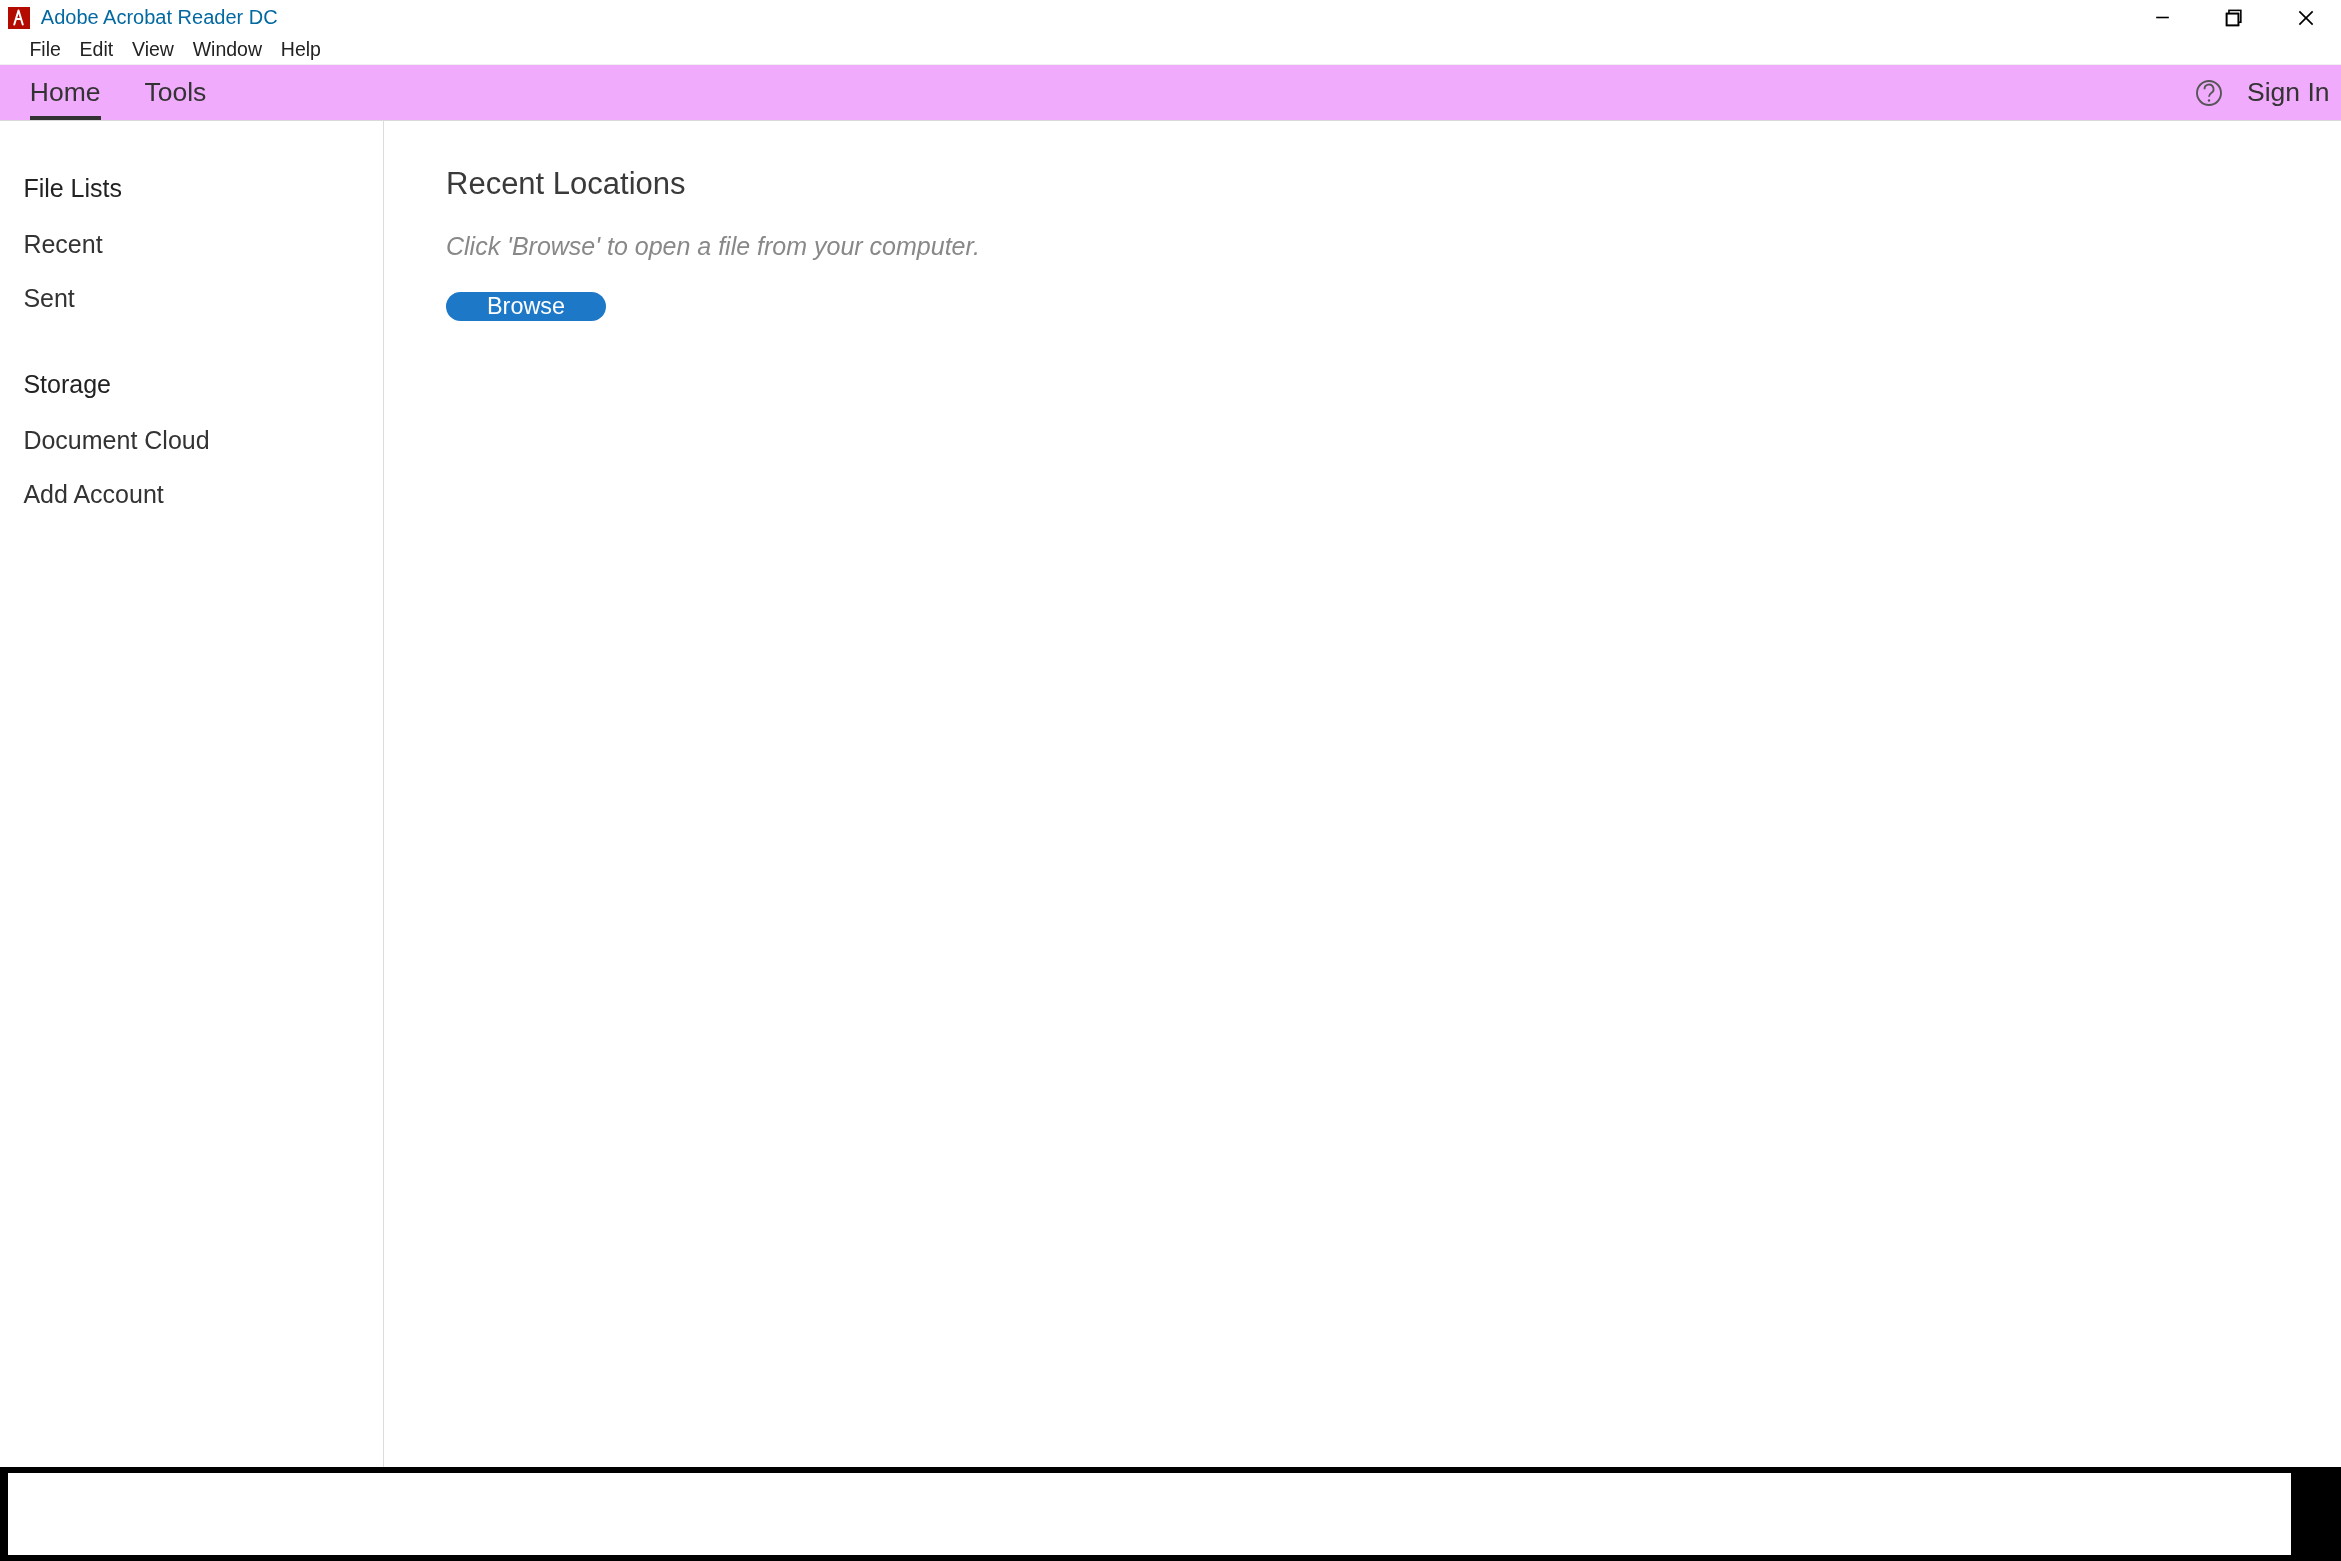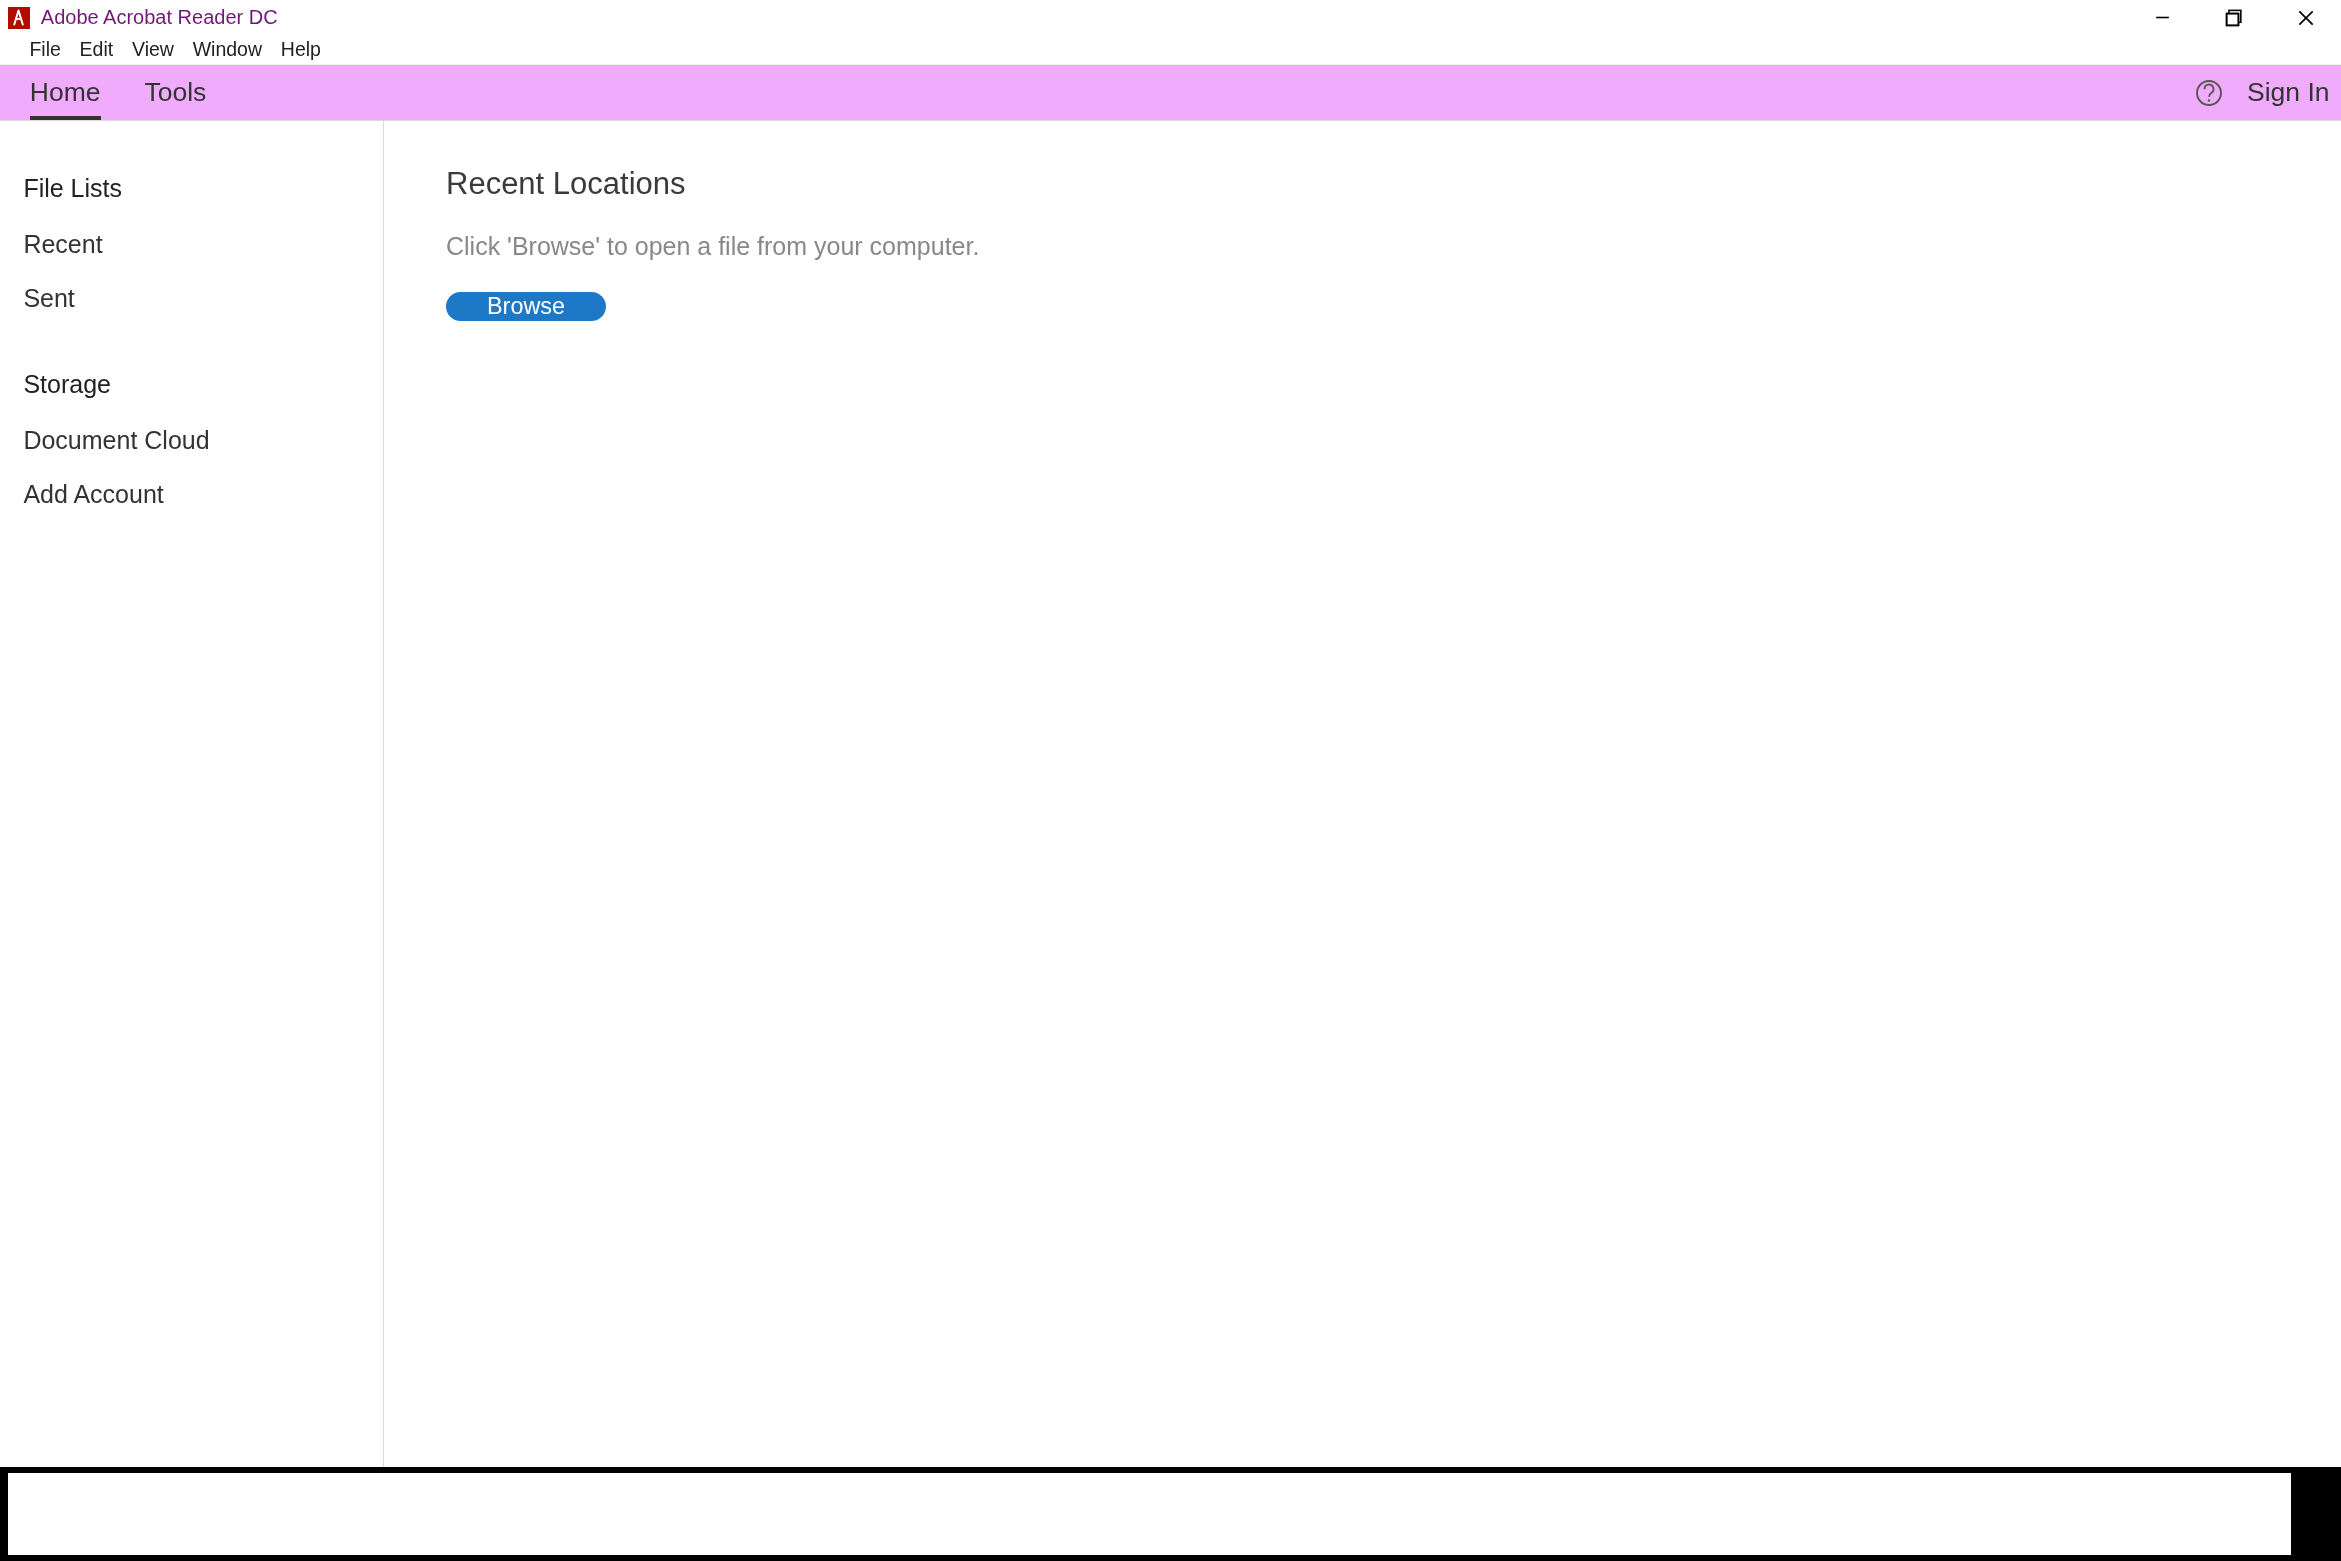--- a/index.html
+++ b/index.html
@@ -22,21 +22,21 @@
   .titlebar .app-icon {
     width: 22px; height: 22px;
     background: #b30b00;
     margin-right: 11px;
     position: relative;
     display: flex; align-items: center; justify-content: center;
   }
   .titlebar .app-icon svg { width: 17px; height: 17px; }
   .titlebar .title {
     font-size: 20px;
-    color: #701a75;
+    color: #0369a1;
   }
   .titlebar .spacer { flex: 1; }
   .win-btn {
     width: 72px; height: 35px;
     display: flex; align-items: center; justify-content: center;
     color: #000;
   }
   .win-btn svg { stroke: #000; stroke-width: 2; fill: none; }
 
   
@@ -126,20 +126,21 @@
   }
   .content .heading {
     font-size: 31px;
     color: #3a3a3a;
     margin-bottom: 30px;
   }
   .content .subtext {
     font-size: 25px;
     color: #888;
     margin-bottom: 31px;
+    font-style: italic;
   }
   .content .browse-btn {
     background: #1e78c8;
     color: #fff;
     font-size: 23.4px;
     border: none;
     border-radius: 31px;
     padding: 1px 41px;
     cursor: pointer;
   }

